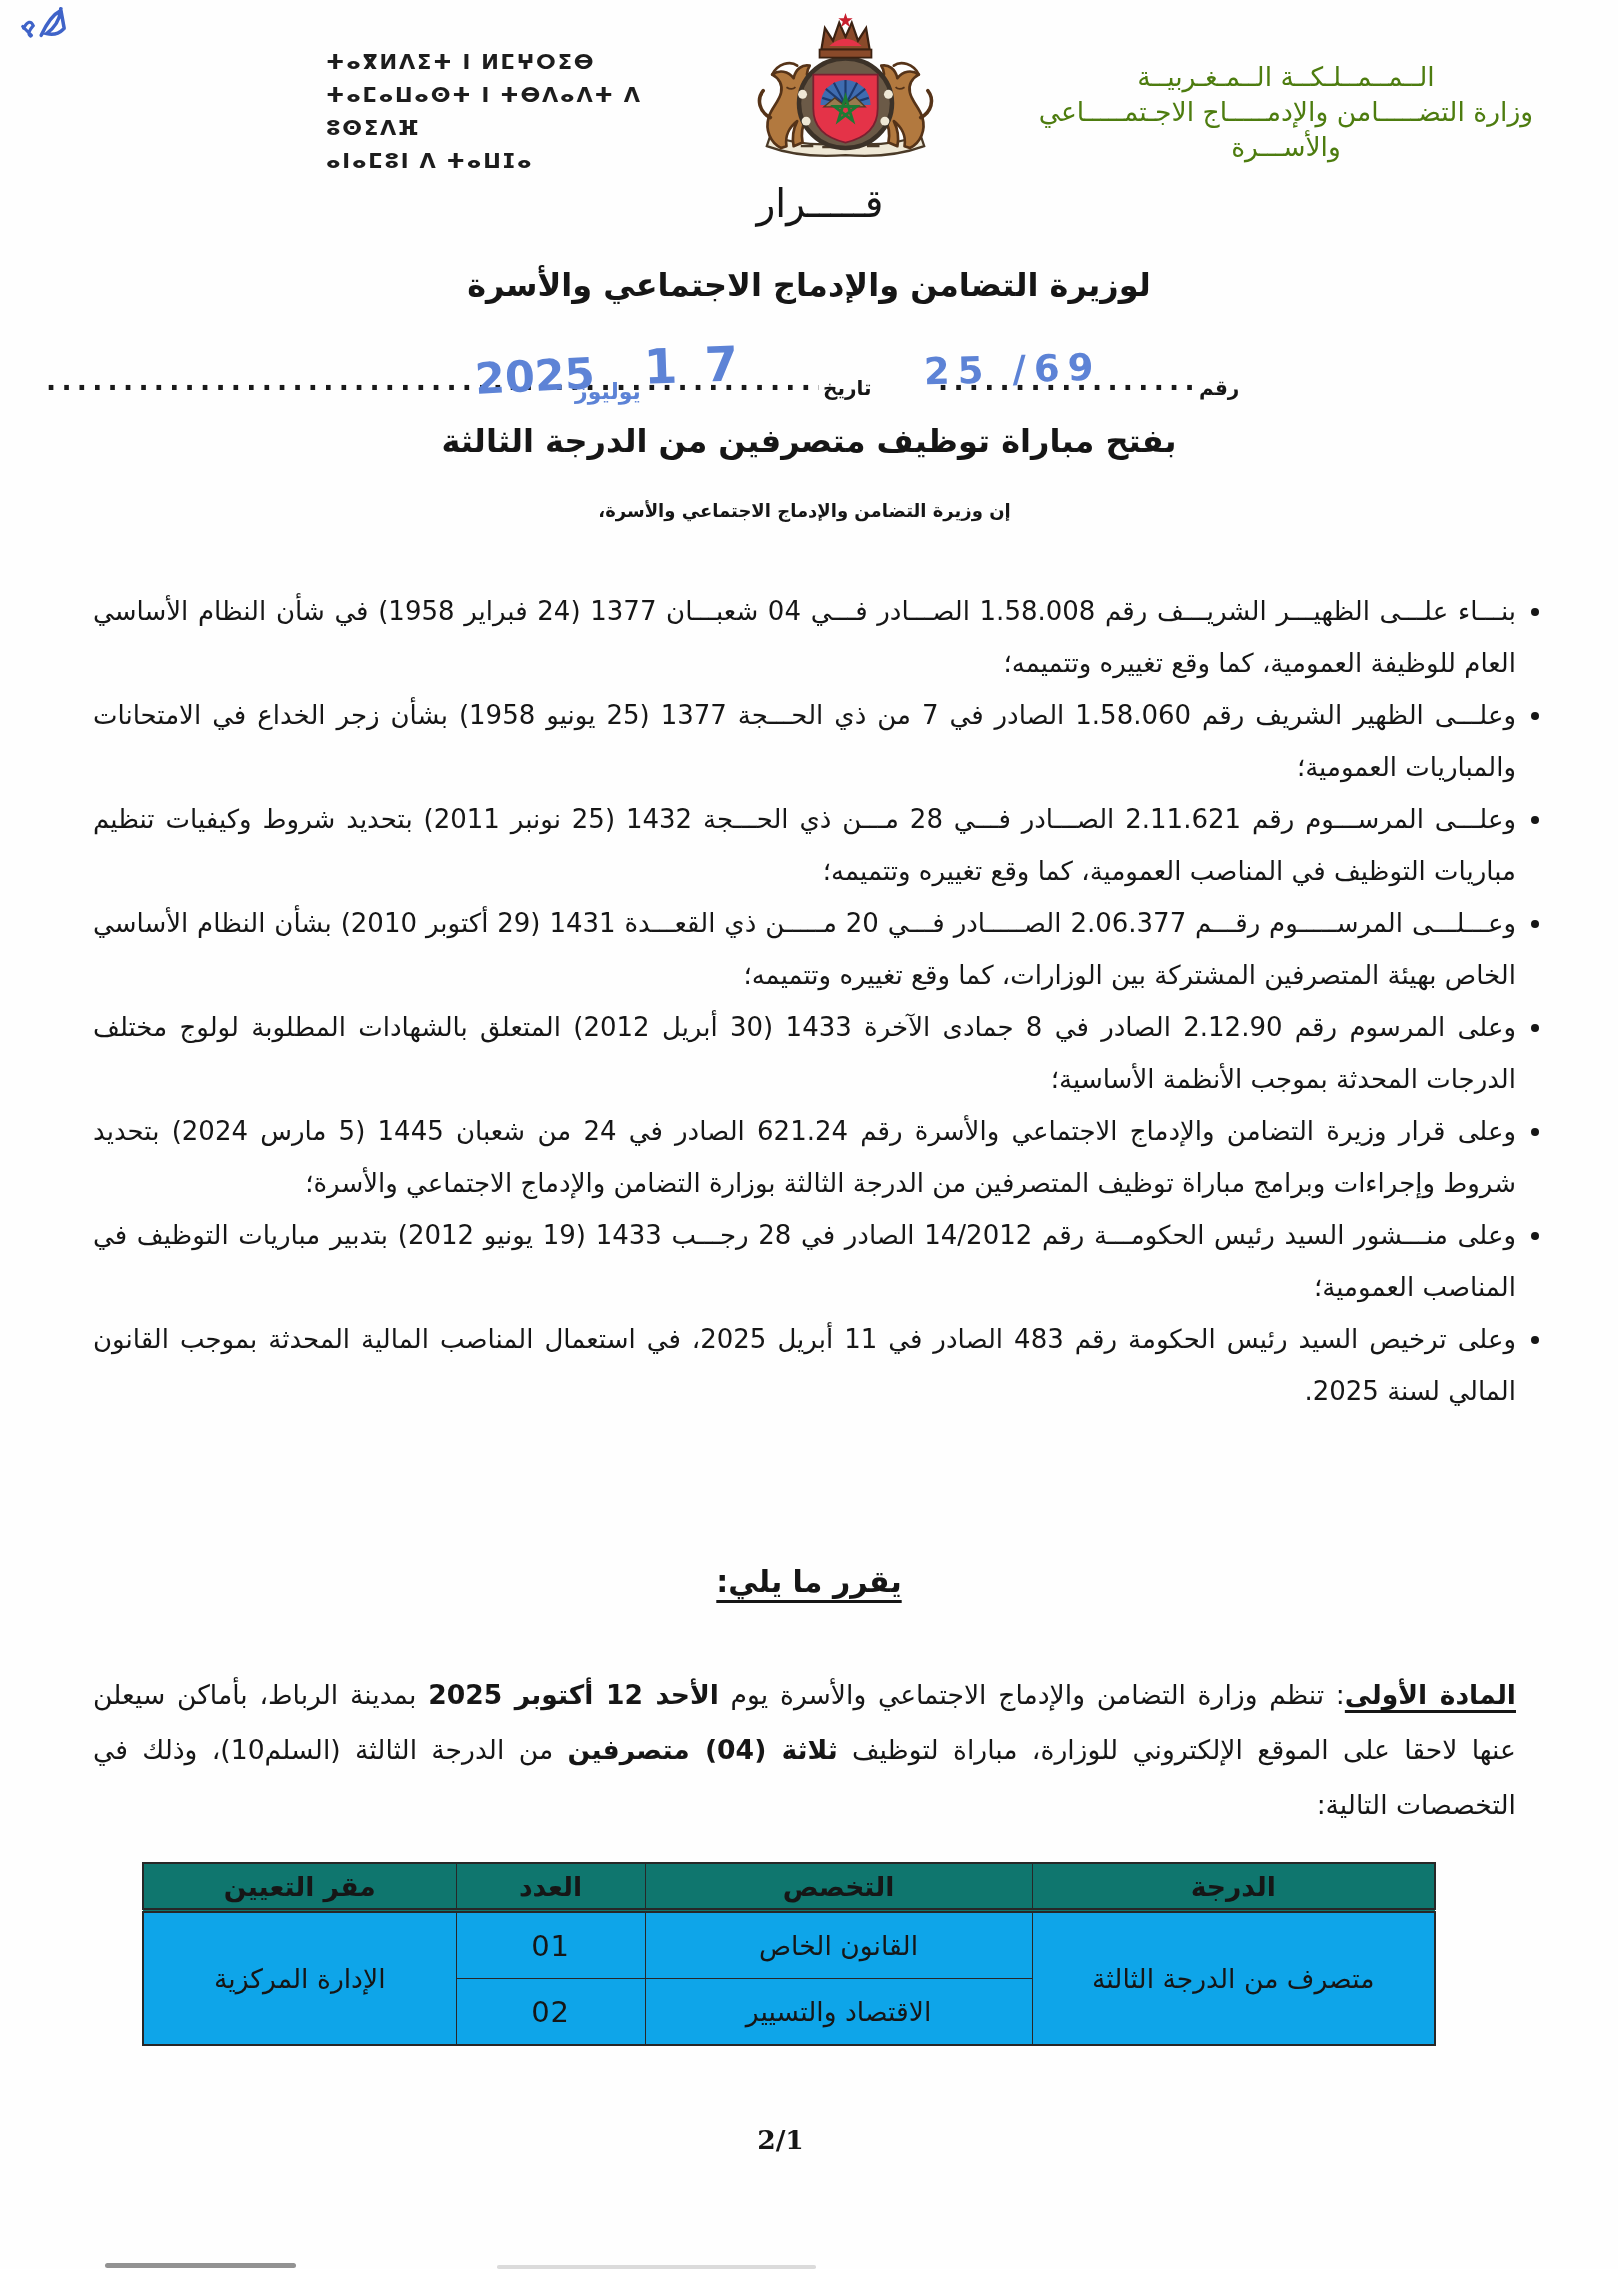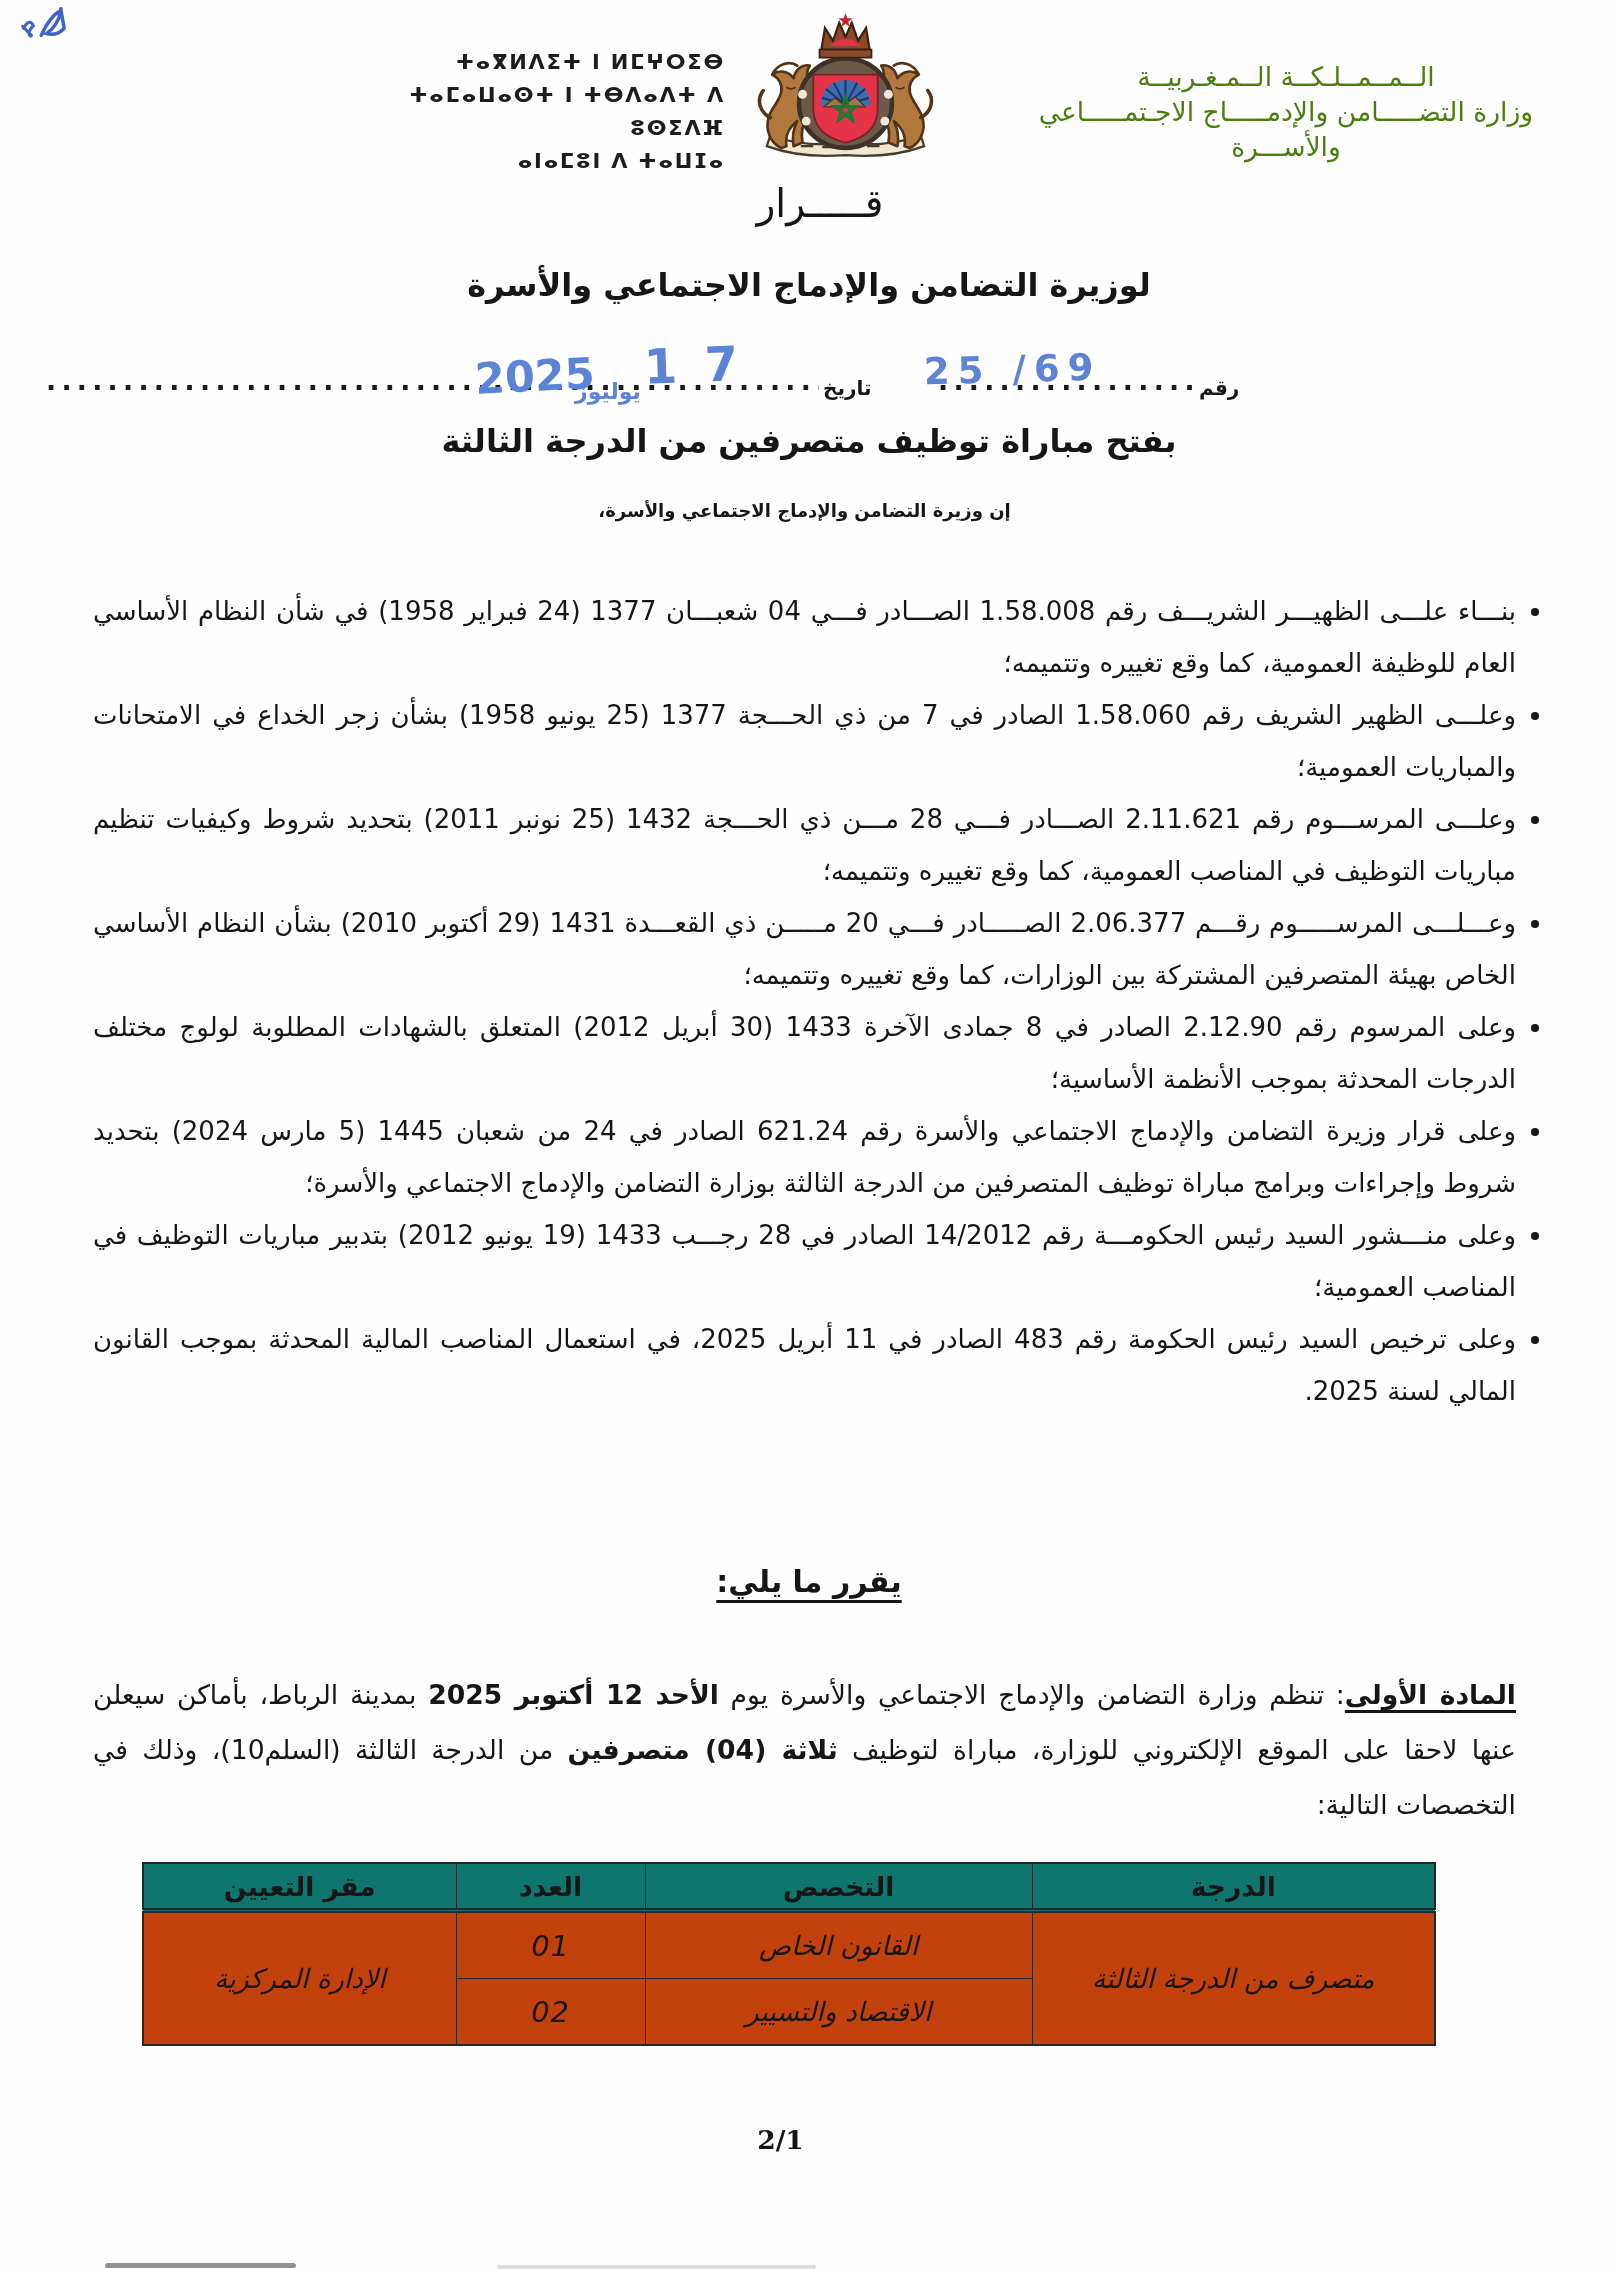--- a/index.html
+++ b/index.html
@@ -3,21 +3,21 @@
 <meta charset="utf-8">
 <style>
   html,body{margin:0;padding:0;background:#e8e8e8;}
   #page{position:relative;width:1618px;height:2270px;background:#fefefe;margin:0 auto;
         font-family:"DejaVu Sans",sans-serif;color:#161616;overflow:hidden;}
   .abs{position:absolute;}
   .rtl{direction:rtl;unicode-bidi:embed;}
 
   
   #tifinagh{left:326px;top:46px;width:399px;font-size:21px;font-weight:bold;
-            line-height:33px;letter-spacing:1.8px;text-align:right;color:#1d1d1d;}
+            line-height:33px;letter-spacing:1.8px;text-align:left;color:#1d1d1d;}
   #arabic-header{left:1011px;top:59px;width:550px;font-size:26.6px;line-height:35px;
                  text-align:center;color:#4d7c0f;font-weight:500;}
   #arabic-header .k{letter-spacing:0.9px;}
 
   
   .title-line{left:0;width:1618px;text-align:center;}
   #decree-title{top:181px;font-size:39px;font-weight:normal;padding-left:11px;}
   #minister-title{top:266px;font-size:32px;font-weight:bold;}
   #subject-line{top:422px;font-size:32px;font-weight:bold;}
 
@@ -42,21 +42,21 @@
   #article1 .lbl{font-weight:bold;text-decoration:underline;text-decoration-thickness:2.7px;text-underline-offset:6.2px;}
   #article1 .b{font-weight:bold;}
 
   
   #positions-table{left:142px;top:1862px;width:1293px;border-collapse:collapse;
                    direction:rtl;table-layout:fixed;font-size:26.6px;}
   #positions-table th,#positions-table td{border:1.8px solid #272727;text-align:center;
                    vertical-align:middle;padding:0 5.3px;}
   #positions-table th{background:#0f766e;height:44px;font-size:26.6px;
                    border-bottom:5.3px double #272727;}
-  #positions-table td{height:65px;background:#c2410c;font-style:italic;}
+  #positions-table td{height:65px;background:#0ea5e9;}
   #positions-table .num{font-size:29px;letter-spacing:0.9px;}
   #positions-table{border:2.7px solid #272727;}
 
   #page-number{left:0;top:2124px;width:1561px;text-align:center;
                font-family:"DejaVu Serif",serif;font-size:26.6px;font-weight:bold;}
 
   .smudge1{left:105px;top:2263px;width:191px;height:5.3px;background:#4a4a4a;opacity:.6;border-radius:2.7px;}
   .smudge2{left:497px;top:2265px;width:319px;height:3.5px;background:#9a9a9a;opacity:.35;border-radius:1.8px;}
 </style>
 </head>

